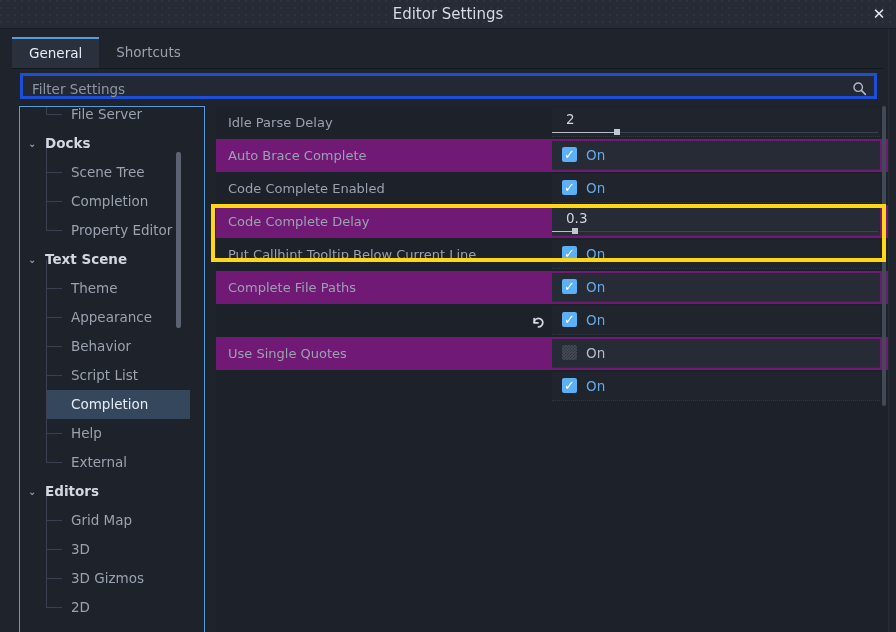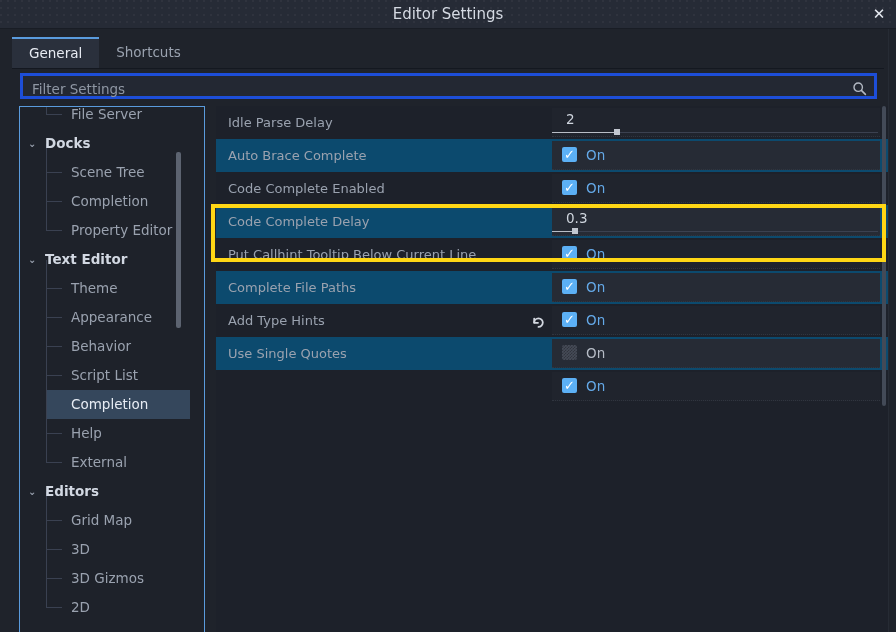--- a/index.html
+++ b/index.html
@@ -209,21 +209,21 @@
     width: 672px;
     height: 548px;
     background: #1d212a;
     overflow: hidden;
   }
   .srow {
     position: relative;
     height: 33px;
     box-sizing: border-box;
   }
-  .srow.alt { background: #0c4a6e; }
+  .srow.alt { background: #701a75; }
   .srow .name {
     position: absolute;
     left: 12px;
     top: 0;
     height: 33px;
     line-height: 33px;
     font-size: 13px;
     color: #9aa2af;
     white-space: nowrap;
   }
@@ -397,21 +397,21 @@
       <div id="treeNodes">
           <div class="vline" style="left: 26px; top: 0px; height: 8px;"></div>
           <div class="vline" style="left: 26px; top: 37px; height: 87px;"></div>
           <div class="vline" style="left: 26px; top: 153px; height: 203px;"></div>
           <div class="vline" style="left: 26px; top: 385px; height: 116px;"></div>
           <div class="tnode" style="position: absolute; left: 0px; right: 0px; top: -7px;"><div class="hline" style="left: 26px;"></div><span class="lbl" style="margin-left: 51px;">File Server</span></div>
           <div class="tnode cat" style="position: absolute; left: 0px; right: 0px; top: 22px;"><span class="arrow">⌄</span><span class="lbl" style="margin-left: 25px;">Docks</span></div>
           <div class="tnode" style="position: absolute; left: 0px; right: 0px; top: 51px;"><div class="hline" style="left: 26px;"></div><span class="lbl" style="margin-left: 51px;">Scene Tree</span></div>
           <div class="tnode" style="position: absolute; left: 0px; right: 0px; top: 80px;"><div class="hline" style="left: 26px;"></div><span class="lbl" style="margin-left: 51px;">Completion</span></div>
           <div class="tnode" style="position: absolute; left: 0px; right: 0px; top: 109px;"><div class="hline" style="left: 26px;"></div><span class="lbl" style="margin-left: 51px;">Property Editor</span></div>
-          <div class="tnode cat" style="position: absolute; left: 0px; right: 0px; top: 138px;"><span class="arrow">⌄</span><span class="lbl" style="margin-left: 25px;">Text Editor</span></div>
+          <div class="tnode cat" style="position: absolute; left: 0px; right: 0px; top: 138px;"><span class="arrow">⌄</span><span class="lbl" style="margin-left: 25px;">Text Scene</span></div>
           <div class="tnode" style="position: absolute; left: 0px; right: 0px; top: 167px;"><div class="hline" style="left: 26px;"></div><span class="lbl" style="margin-left: 51px;">Theme</span></div>
           <div class="tnode" style="position: absolute; left: 0px; right: 0px; top: 196px;"><div class="hline" style="left: 26px;"></div><span class="lbl" style="margin-left: 51px;">Appearance</span></div>
           <div class="tnode" style="position: absolute; left: 0px; right: 0px; top: 225px;"><div class="hline" style="left: 26px;"></div><span class="lbl" style="margin-left: 51px;">Behavior</span></div>
           <div class="tnode" style="position: absolute; left: 0px; right: 0px; top: 254px;"><div class="hline" style="left: 26px;"></div><span class="lbl" style="margin-left: 51px;">Script List</span></div>
           <div class="tnode sel" style="position: absolute; left: 26px; right: 14px; top: 283px;"><div class="hline" style="left: 26px;"></div><span class="lbl" style="margin-left: 25px;">Completion</span></div>
           <div class="tnode" style="position: absolute; left: 0px; right: 0px; top: 312px;"><div class="hline" style="left: 26px;"></div><span class="lbl" style="margin-left: 51px;">Help</span></div>
           <div class="tnode" style="position: absolute; left: 0px; right: 0px; top: 341px;"><div class="hline" style="left: 26px;"></div><span class="lbl" style="margin-left: 51px;">External</span></div>
           <div class="tnode cat" style="position: absolute; left: 0px; right: 0px; top: 370px;"><span class="arrow">⌄</span><span class="lbl" style="margin-left: 25px;">Editors</span></div>
           <div class="tnode" style="position: absolute; left: 0px; right: 0px; top: 399px;"><div class="hline" style="left: 26px;"></div><span class="lbl" style="margin-left: 51px;">Grid Map</span></div>
           <div class="tnode" style="position: absolute; left: 0px; right: 0px; top: 428px;"><div class="hline" style="left: 26px;"></div><span class="lbl" style="margin-left: 51px;">3D</span></div>
@@ -483,21 +483,20 @@
             <div class="valwrap">
               <div class="cbrow">
                 <div class="cbox">
                   <span class="check">✓</span>
                 </div>
                 <div class="cblabel">On</div>
               </div>
             </div>
           </div>
           <div class="srow">
-            <div class="name">Add Type Hints</div>
             <div class="valwrap">
               <div class="cbrow">
                 <div class="cbox">
                   <span class="check">✓</span>
                 </div>
                 <div class="cblabel">On</div>
               </div>
               <div class="revert" style="left: -22px;"><svg width="17" height="17" viewBox="0 0 17 17">
                   <path d="M4.2 8.6 A4.3 4.3 0 1 1 8.5 12.9" fill="none" stroke="#d3d8e0" stroke-width="1.8" stroke-linecap="round"></path>
                   <path d="M4.2 4.6 L4.2 8.8 L8.0 8.8" fill="none" stroke="#d3d8e0" stroke-width="1.8" stroke-linecap="round" stroke-linejoin="round"></path>

